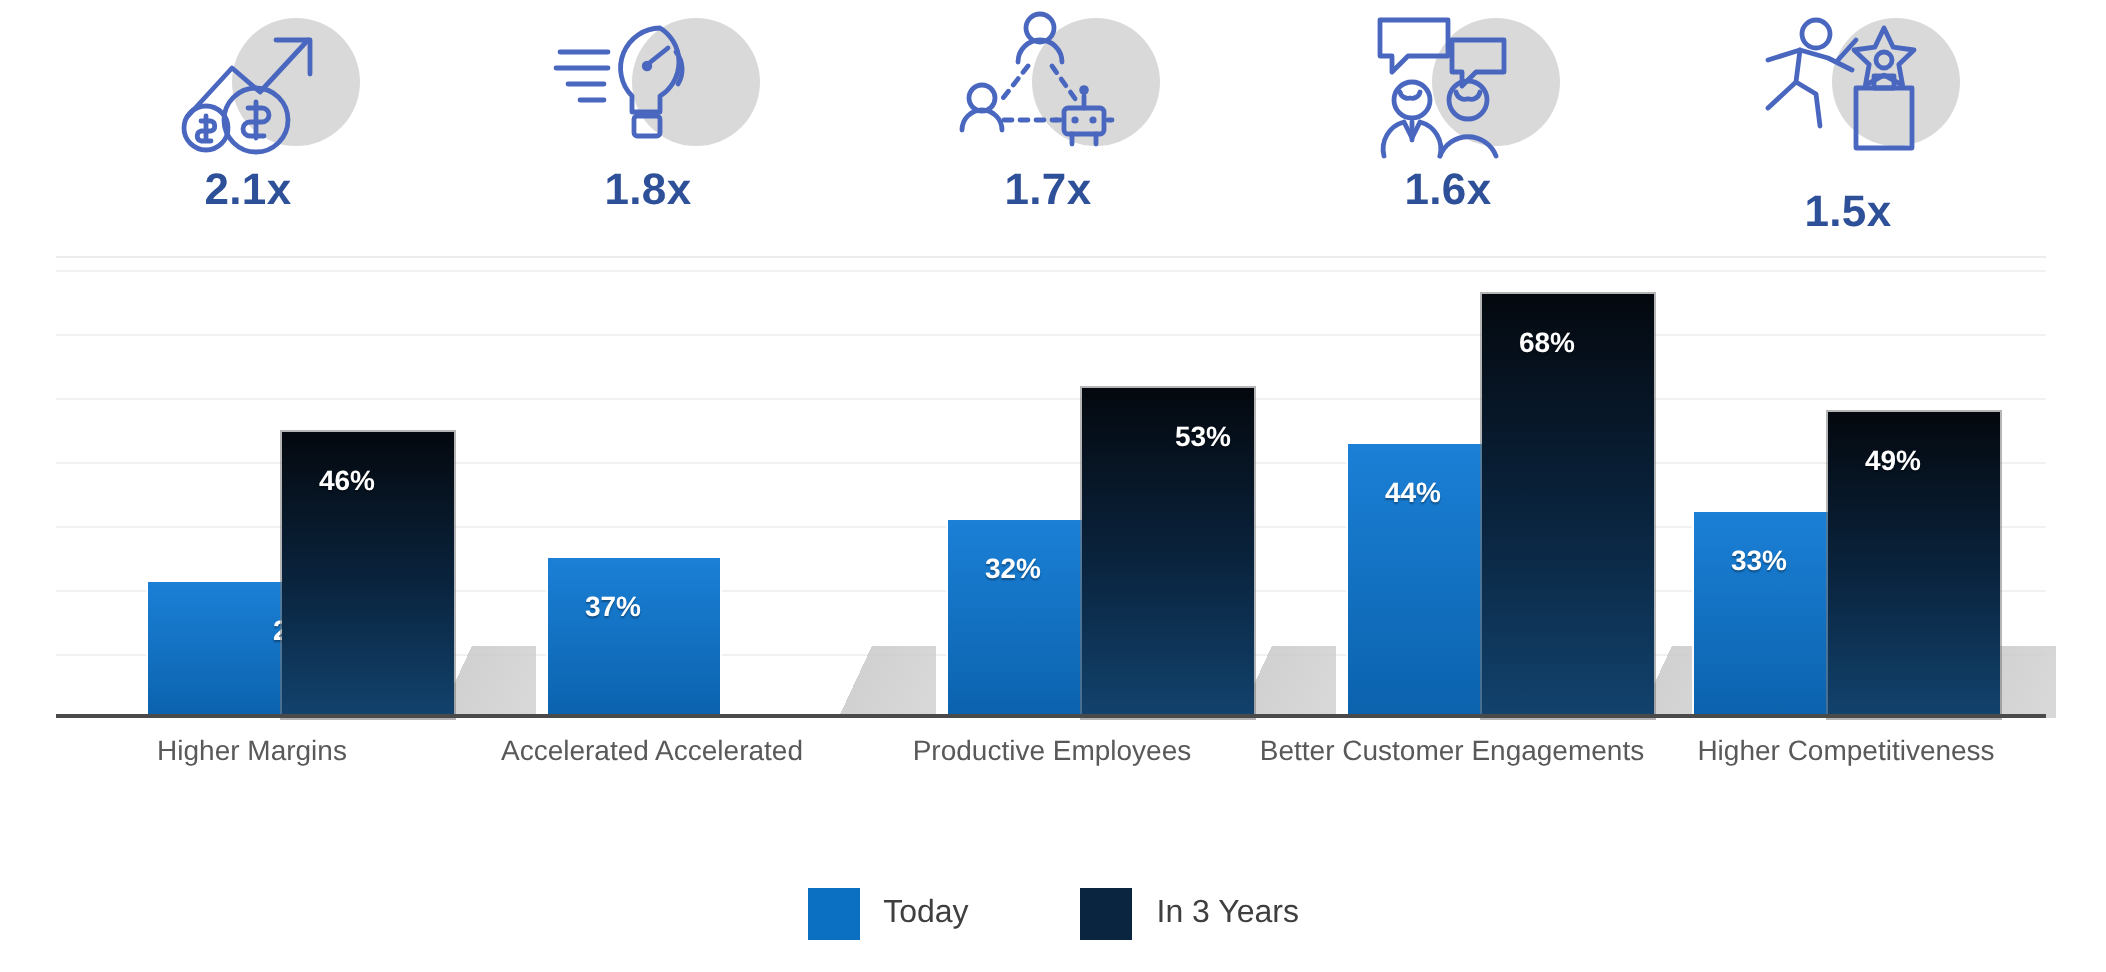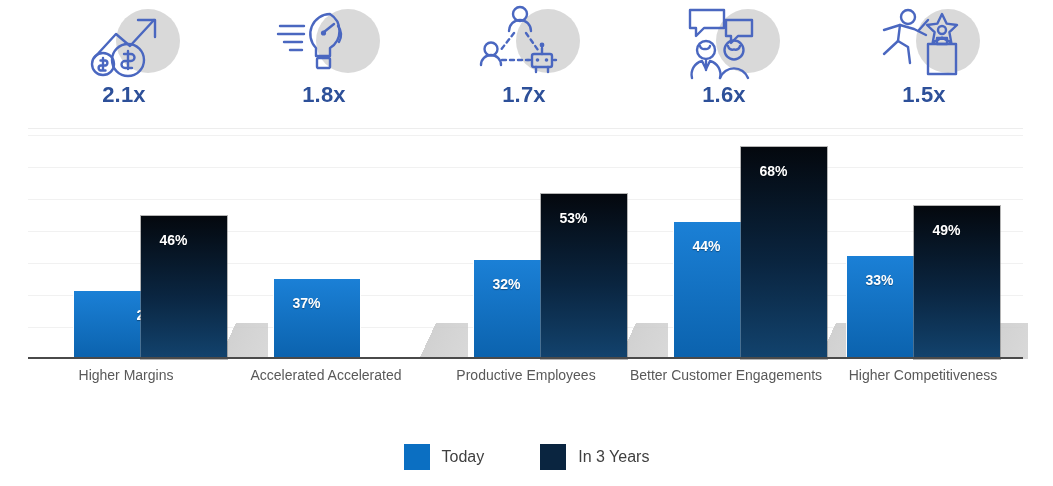--- a/index.html
+++ b/index.html
@@ -156,21 +156,21 @@
         <path d="M28 78 a14 14 0 0 1 10 -17 l4 8 l4 -8 a14 14 0 0 1 10 17"></path>
         <path d="M42 61 v9"></path>
         <circle cx="70" cy="50" r="9.5"></circle>
         <path d="M64 46 a4.5 4.5 0 0 0 6 3.4 a4.5 4.5 0 0 0 6 -3.4"></path>
         <path d="M56 78 a15 15 0 0 1 28 0"></path>
       </svg>
     </div>
     <div class="mult">1.6x</div>
   </div>
 
-  <div class="icon-cell" style="left:824px;">
+  <div class="icon-cell" style="left:824px;gap:11px;">
     <div class="icon-art">
       <div class="disc"></div>
       <svg class="glyph" viewBox="0 0 120 82" fill="none" stroke="#4a67c0" stroke-width="2.4" stroke-linecap="round" stroke-linejoin="round">
         <circle cx="44" cy="17" r="7"></circle>
         <path d="M20 30 l16 -5 l14 4 l12 6"></path>
         <path d="M36 25 l-2 16 l10 6 l2 16"></path>
         <path d="M34 41 l-14 13"></path>
         <path d="M64 20 l-9 10"></path>
         <path d="M78 14 l4.6 9.6 l10.4 1.4 l-7.6 7.2 l1.9 10.4 l-9.3 -5 l-9.3 5 l1.9 -10.4 l-7.6 -7.2 l10.4 -1.4 z"></path>
         <circle cx="78" cy="30" r="4"></circle>
@@ -204,21 +204,21 @@
   <div class="shadow-wedge" style="left:378px;"></div>
   <div class="bar bar-today" style="left:246px;height:80px;">
     <div class="bar-label" style="top:16px;">37%</div>
   </div>
 
   <div class="shadow-wedge" style="left:578px;"></div>
   <div class="bar bar-today" style="left:446px;height:99px;">
     <div class="bar-label" style="top:16px;">32%</div>
   </div>
   <div class="bar bar-future" style="left:513px;height:165px;">
-    <div class="bar-label" style="top:16px;">53%</div>
+    <div class="bar-label" style="top:16px;padding-left:28px;">53%</div>
   </div>
 
   <div class="shadow-wedge" style="left:778px;"></div>
   <div class="bar bar-today" style="left:646px;height:137px;">
     <div class="bar-label" style="top:16px;">44%</div>
   </div>
   <div class="bar bar-future" style="left:713px;height:212px;">
     <div class="bar-label" style="top:16px;">68%</div>
   </div>
 

